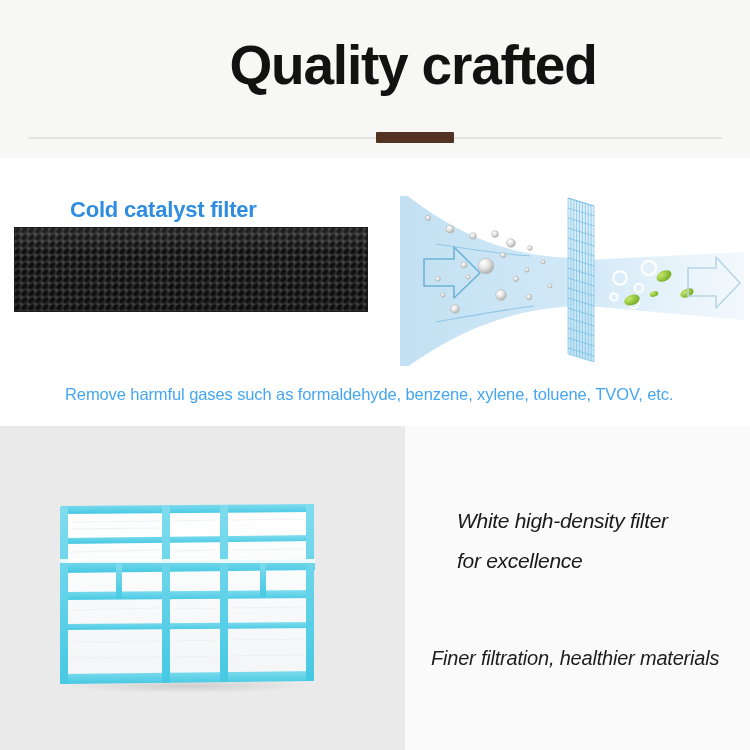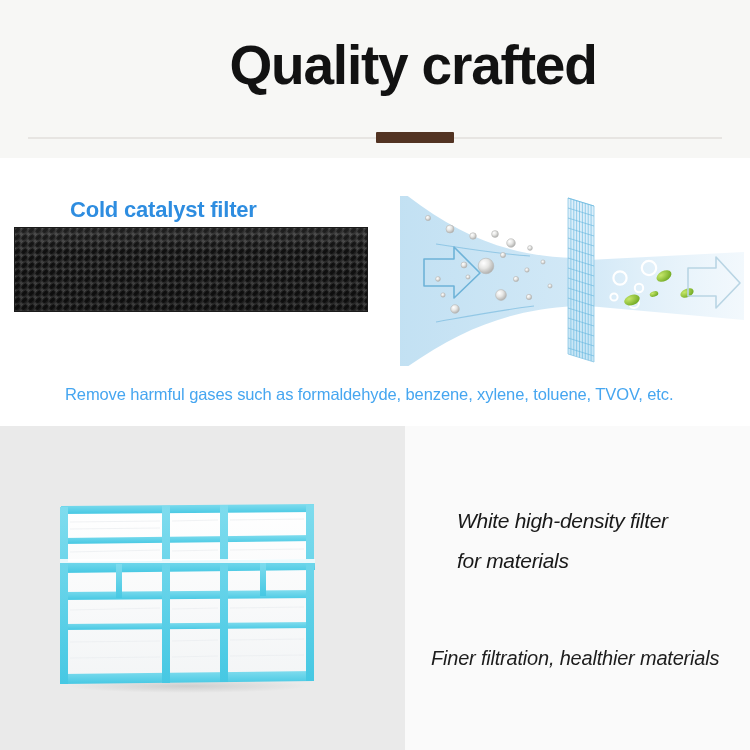--- a/index.html
+++ b/index.html
@@ -370,20 +370,20 @@
           <line x1="174" y1="154" x2="248" y2="153"></line>
         </g>
 
         <rect x="4" y="57" width="255" height="4" fill="#ffffff" opacity="0.85"></rect>
       </svg>
     </div>
 
     <div class="panel-right">
       <div class="right-title">
         <div>White high-density filter</div>
-        <div>for materials</div>
+        <div>for excellence</div>
       </div>
       <div class="right-sub">Finer filtration, healthier materials</div>
     </div>
 
   </div>
 
 </div>
 
 </body></html>

